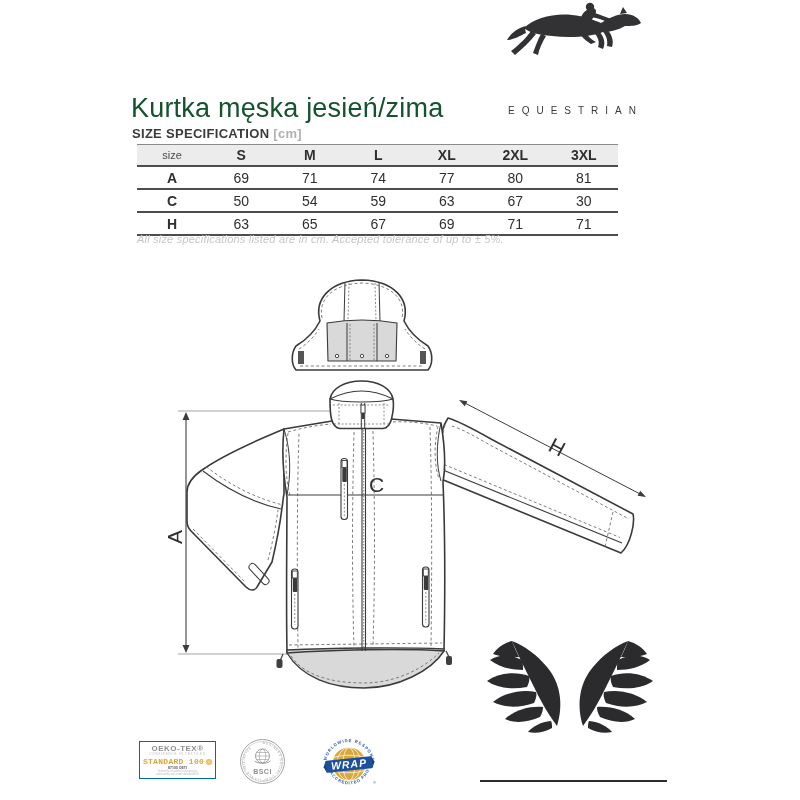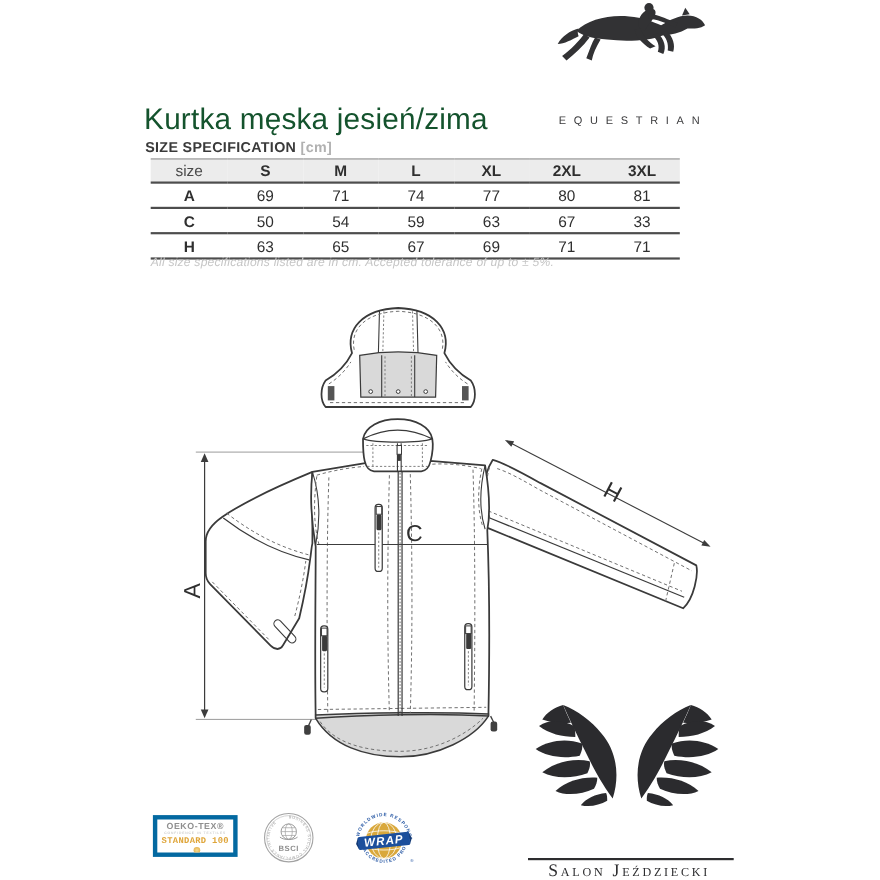--- a/index.html
+++ b/index.html
@@ -18,35 +18,35 @@
   
   .page-title{left:131px;top:93px;font-size:27px;color:#14532d;letter-spacing:.2px;}
   .spec-line{left:132px;top:126px;font-size:13px;font-weight:bold;color:#3a3a3a;letter-spacing:.3px;}
   .spec-line .unit{color:#b1b1b1;}
 
   
   .size-table{left:137px;top:144px;width:481px;border-collapse:collapse;table-layout:fixed;}
   .size-table th,.size-table td{padding:0;text-align:center;vertical-align:middle;
     font-size:14px;color:#2f2f2f;border-bottom:2px solid #4d4d4d;height:21px;}
   .size-table thead th{background:#ececec;font-weight:bold;border-top:1px solid #8a8a8a;height:20px;}
-  .size-table th.col-size{font-weight:normal;font-size:14px;color:#4a4a4a;}
+  .size-table th.col-size{font-weight:normal;font-size:11px;color:#4a4a4a;}
   .size-table td.rowlabel{font-weight:bold;}
   .note{left:137px;top:233px;font-size:11px;font-style:italic;color:#c6c6c6;letter-spacing:.2px;}
 
   
   .pegaz-word{left:476px;top:735px;width:192px;text-align:center;
     font-family:"Liberation Serif",serif;font-size:38px;letter-spacing:3px;color:#2d2d2f;}
   .pegaz-word sup{font-size:10px;letter-spacing:0;}
   .pegaz-rule{left:480px;top:780px;width:187px;height:0;border-top:2px solid #2d2d2f;}
   .pegaz-tag{left:476px;top:783px;width:192px;text-align:center;
     font-family:"Liberation Serif",serif;font-size:16px;font-variant:small-caps;
     letter-spacing:2.5px;color:#2d2d2f;}
 
   
-  .oeko{left:139px;top:741px;width:77px;height:38px;border:4px solid #0369a1;
+  .oeko{left:139px;top:741px;width:77px;height:38px;border:1px solid #0369a1;
     box-sizing:border-box;text-align:center;overflow:hidden;line-height:1.15;}
   .oeko .l1{font-size:8px;font-weight:bold;color:#8f8f8f;letter-spacing:.5px;margin-top:2px;}
   .oeko .l2{font-size:3px;color:#b9b9b9;letter-spacing:.8px;}
   .oeko .l3{font-size:8px;font-weight:bold;color:#dfa539;letter-spacing:.3px;font-family:Liberation Mono, monospace;}
   .oeko .sun{display:inline-block;width:6px;height:6px;border-radius:50%;
     background:radial-gradient(#f7dc93,#dfa539);vertical-align:middle;margin-left:2px;}
   .oeko .l4{font-size:3.5px;font-weight:bold;color:#555;}
   .oeko .l5{font-size:3px;color:#b9b9b9;}
 
   svg text{font-family:"Liberation Sans",sans-serif;}
@@ -111,21 +111,21 @@
         <td>80</td>
         <td>81</td>
       </tr>
       <tr>
         <td class="rowlabel">C</td>
         <td>50</td>
         <td>54</td>
         <td>59</td>
         <td>63</td>
         <td>67</td>
-        <td>33</td>
+        <td>30</td>
       </tr>
       <tr>
         <td class="rowlabel">H</td>
         <td>63</td>
         <td>65</td>
         <td>67</td>
         <td>69</td>
         <td>71</td>
         <td>71</td>
       </tr>
@@ -268,21 +268,20 @@
         <path d="M55 1 C63 3 70 8 74 14 C66 17 57 18 48 17 C51 11 53 6 55 1 Z"></path>
         <path d="M45 20 C57 14 68 14 77 20 C68 27 56 30 44 30 C44 26 44 23 45 20 Z"></path>
         <path d="M38 36 C52 31 68 33 80 41 C70 48 55 50 40 47 C38 43 37 39 38 36 Z"></path>
         <path d="M31 52 C46 49 63 53 74 62 C63 68 47 68 33 63 C31 59 30 55 31 52 Z"></path>
         <path d="M24 67 C38 66 52 70 62 79 C52 84 38 82 27 77 C25 74 24 70 24 67 Z"></path>
         <path d="M16 81 C26 82 34 86 39 92 C31 94 22 92 15 88 C15 85 15 83 16 81 Z"></path>
       </g>
     </g>
   </svg>
   <div class="abs pegaz-rule"></div>
-  <div class="abs pegaz-tag">Salon Jeździecki</div>
 
   <div class="abs oeko">
     <div class="l1">OEKO-TEX®</div>
     <div class="l2">CONFIDENCE IN TEXTILES</div>
     <div class="l3"><span>STANDARD 100</span><span class="sun"></span></div>
     <div class="l4">87100 OETI</div>
     <div class="l5">Tested for harmful substances</div>
     <div class="l5">www.oeko-tex.com/standard100</div>
   </div>
 

